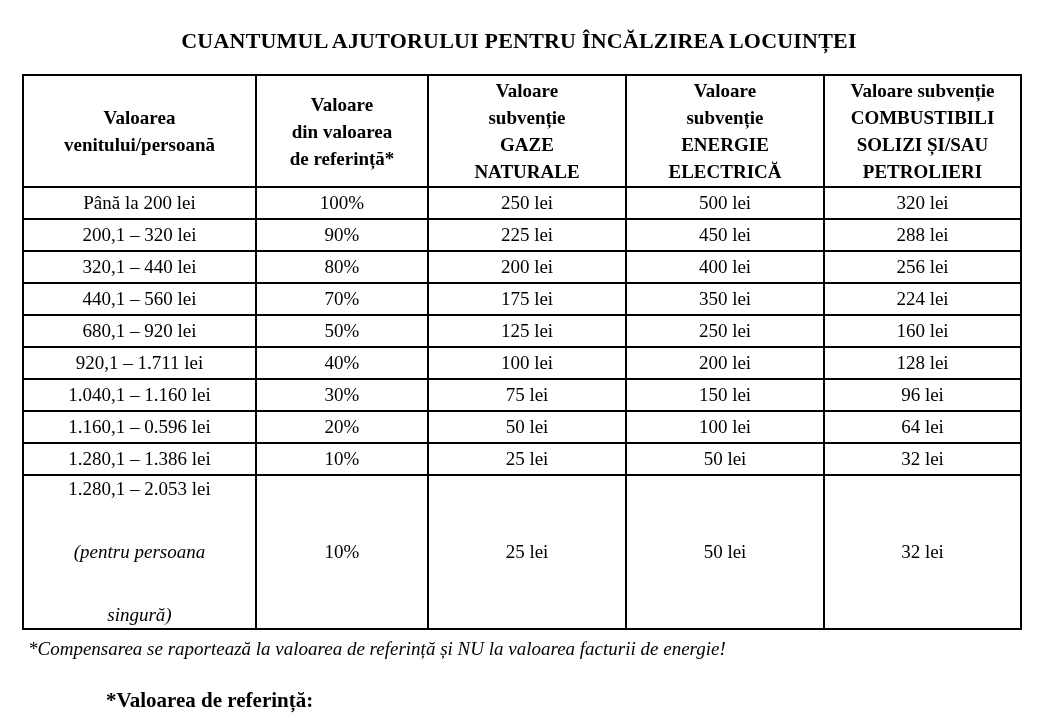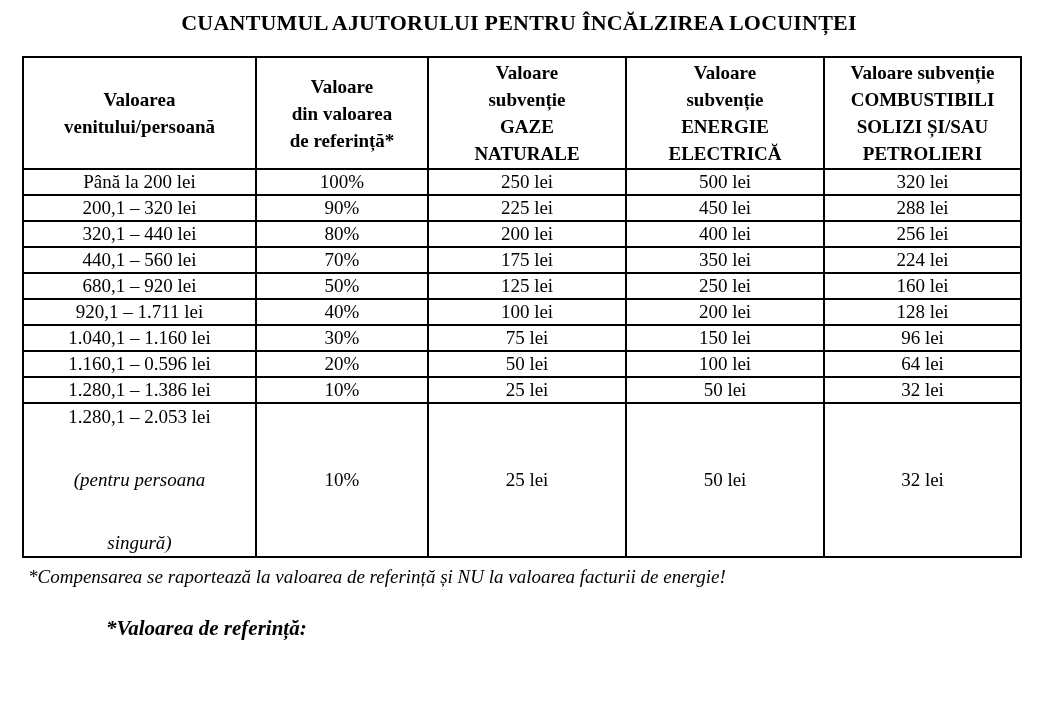--- a/index.html
+++ b/index.html
@@ -11,21 +11,21 @@
     color: #000000;
     font-family: "Liberation Serif", "DejaVu Serif", serif;
     overflow: hidden;
   }
   .page {
     width: 1038px;
     height: 726px;
     position: relative;
   }
   .doc-title {
-    padding-top: 10px;
+    padding-top: 28px;
     text-align: center;
     font-weight: bold;
     font-size: 22px;
     letter-spacing: 0.2px;
     white-space: nowrap;
   }
   .table-wrap {
     margin: 20px 18px 0 22px;
   }
   table.subsidy {
@@ -42,38 +42,37 @@
   }
   table.subsidy th {
     font-weight: bold;
     font-size: 19px;
     height: 110px;
     line-height: 27px;
   }
   .header-line { display: block; }
   table.subsidy td {
     font-size: 19px;
-    height: 26px;
+    height: 32px;
     line-height: 22px;
   }
   tr.last-row td { height: 76px; line-height: 24px; }
   .income-note-line {
     display: block;
     font-style: italic;
     margin-top: 39px;
   }
   .footnote {
     margin: 8px 0 0 28px;
     font-weight: normal;
     font-style: italic;
     font-size: 19px;
   }
   .reference {
     margin: 28px 0 10px 106px;
-    font-style: italic;
   }
   .ref-heading {
     font-weight: bold;
     font-size: 21px;
   }
   .ref-list {
     margin: 8px 0 0 76px;
   }
   .ref-item {
     font-size: 21px;

